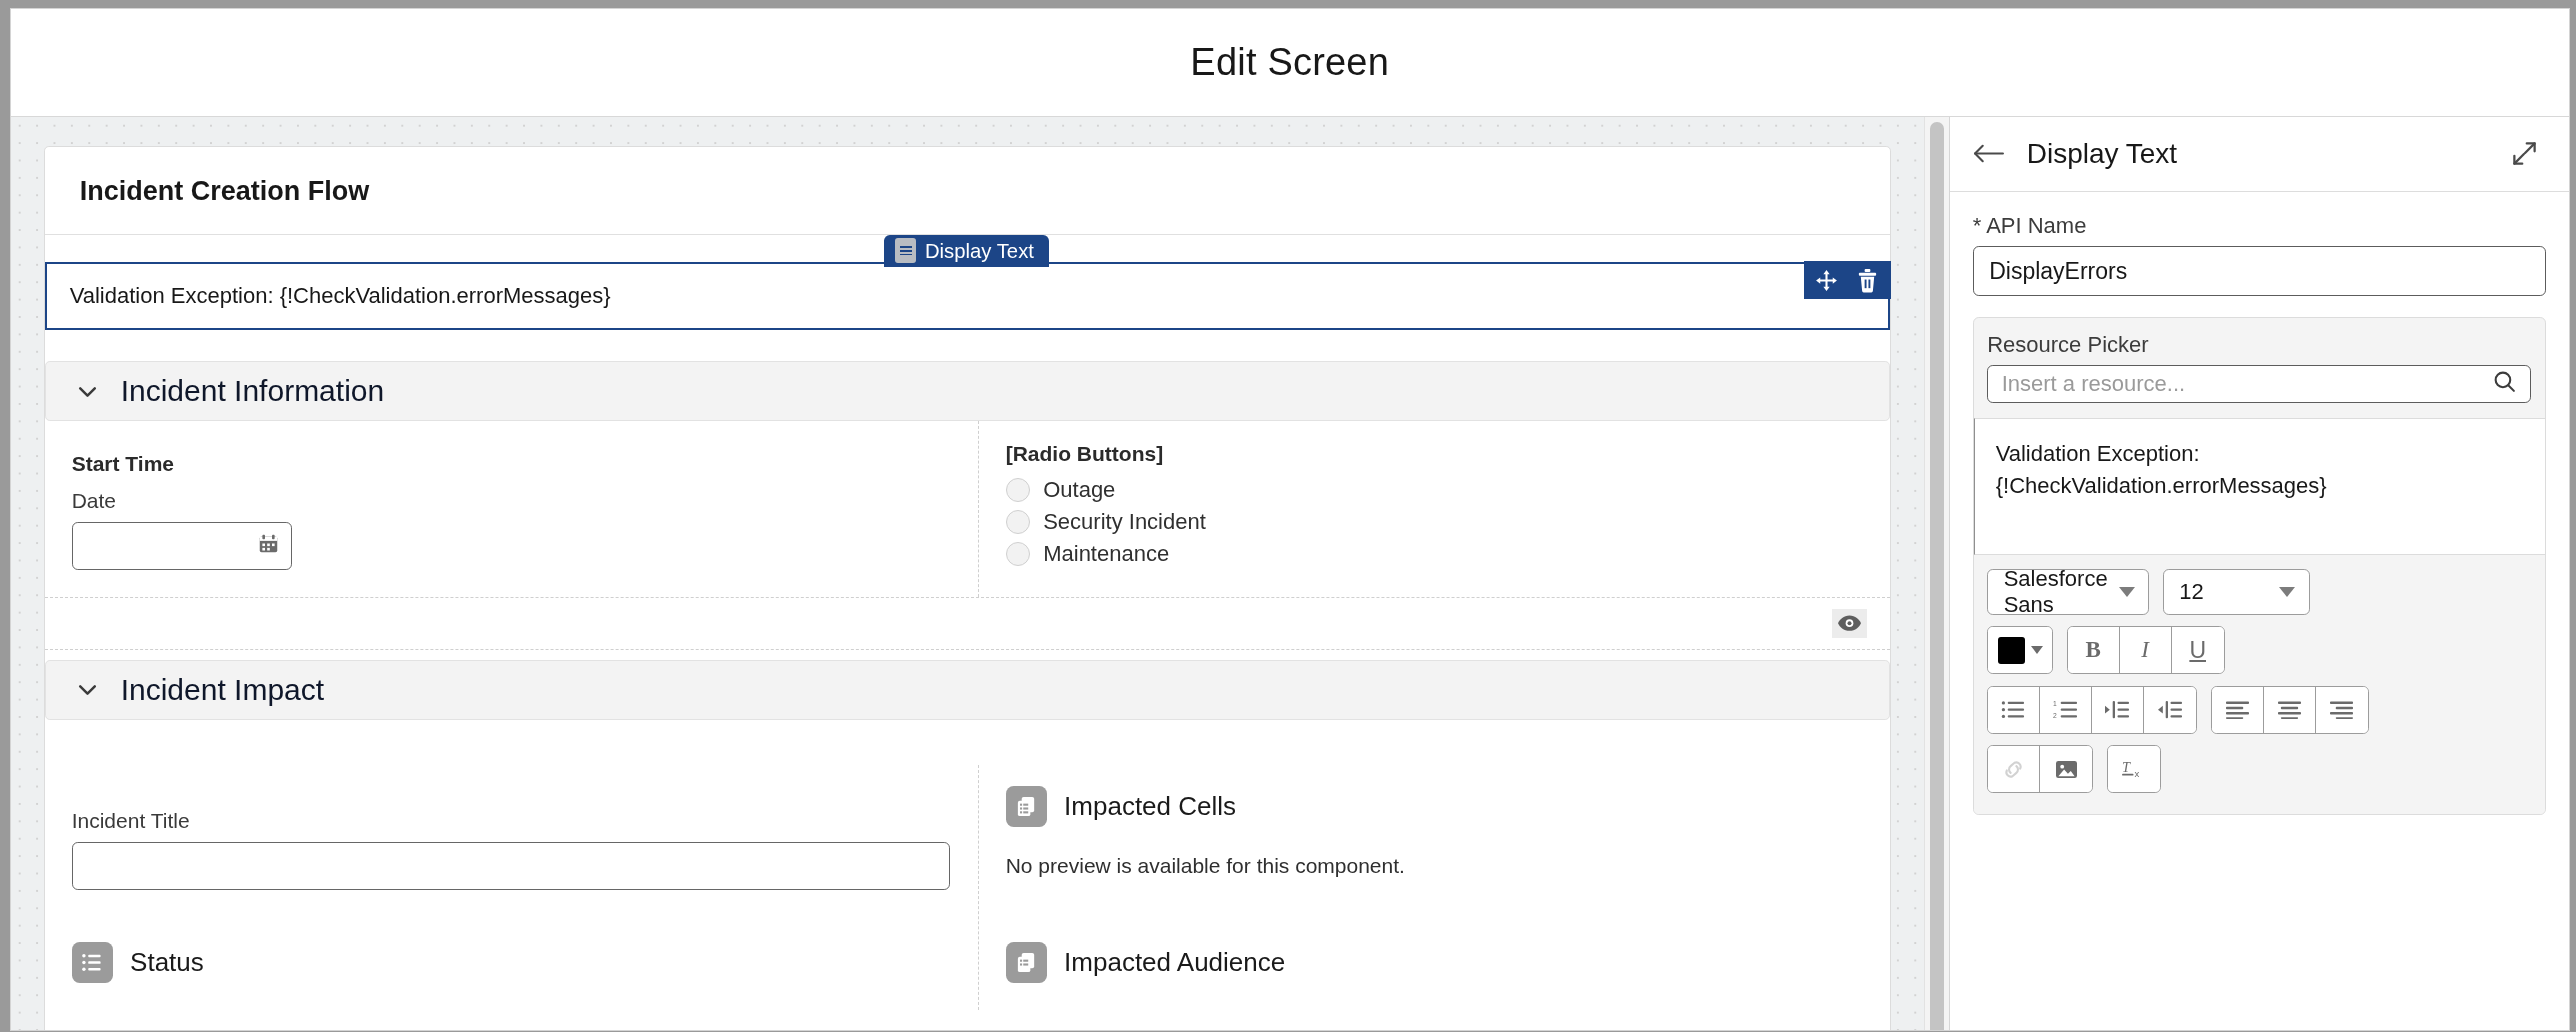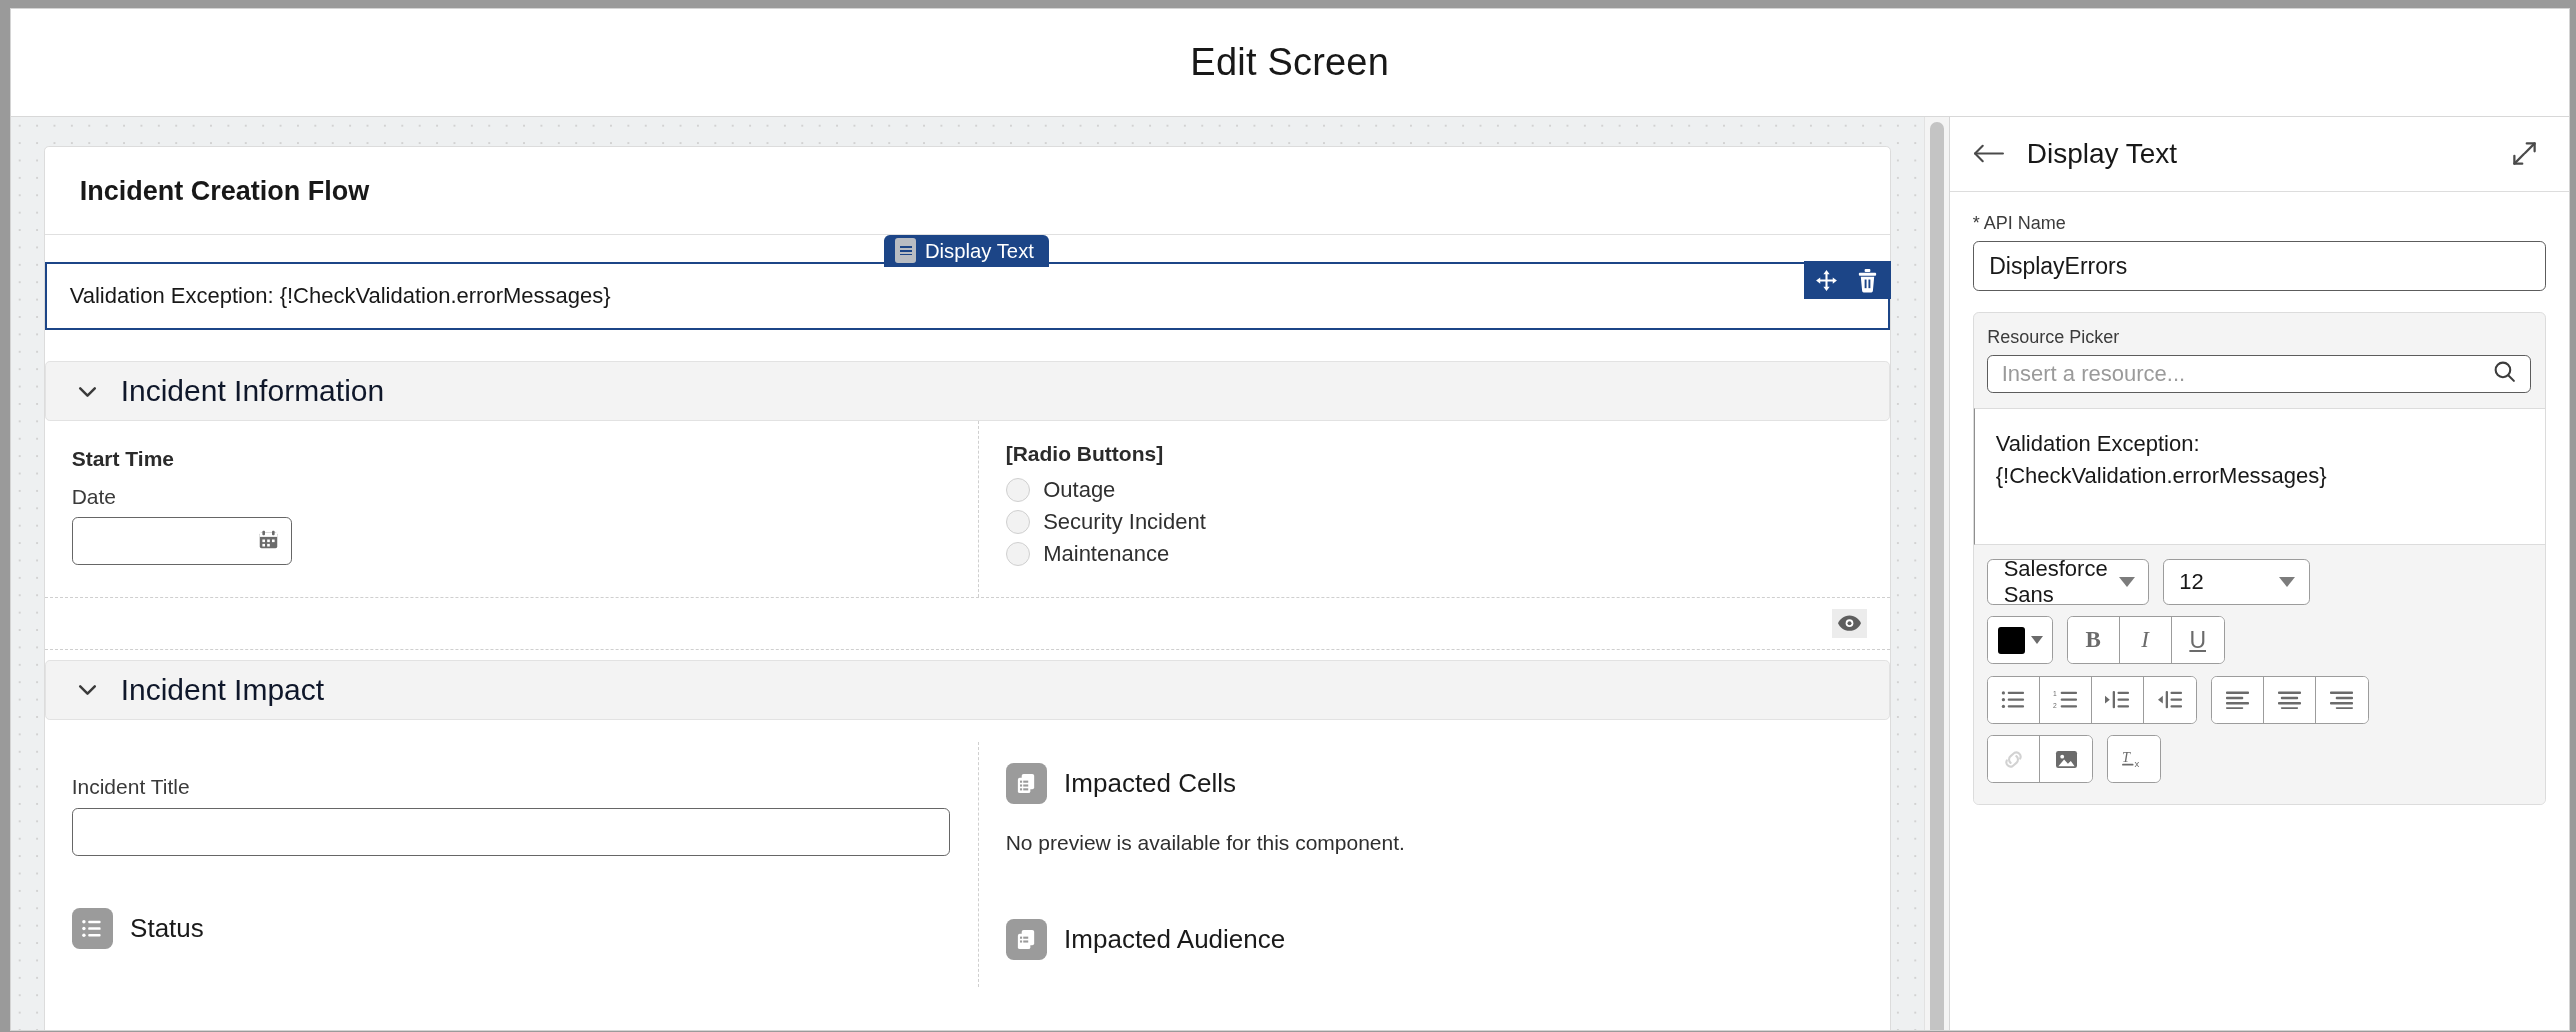--- a/index.html
+++ b/index.html
@@ -147,21 +147,21 @@
     align-items: center;
     gap: 21px;
     padding: 0 29px;
   }
   .acc-title { font-size: 30px; color: #0f172a; }
   .chev { width: 25px; height: 25px; flex: 0 0 auto; }
 
   .acc-body {
     border-bottom: 1px dashed #cfcfcf;
     display: flex;
-    align-items: center;
+    align-items: flex-end;
     padding: 0;
   }
   .col {
     padding: 21px 27px 27px 27px;
     min-width: 0;
   }
   .col.left { flex: 0 0 933px; }
   .col.right { flex: 1 1 auto; border-left: 1px dashed #cfcfcf; }
 
   .field-group-label {
@@ -286,21 +286,21 @@
     display: flex; align-items: center; justify-content: center;
     flex: 0 0 auto;
   }
 
   .props-content {
     flex: 1 1 auto;
     padding: 21px 23px 0 23px;
     overflow: hidden;
   }
   .prop-label {
-    font-size: 18px;
+    font-size: 22px;
     color: #3c3c3c;
     margin-bottom: 7.7px;
   }
   .prop-input {
     height: 50px;
     border: 1px solid #5c5c5c;
     border-radius: 5.8px;
     display: flex;
     align-items: center;
     padding: 0 15.5px;

